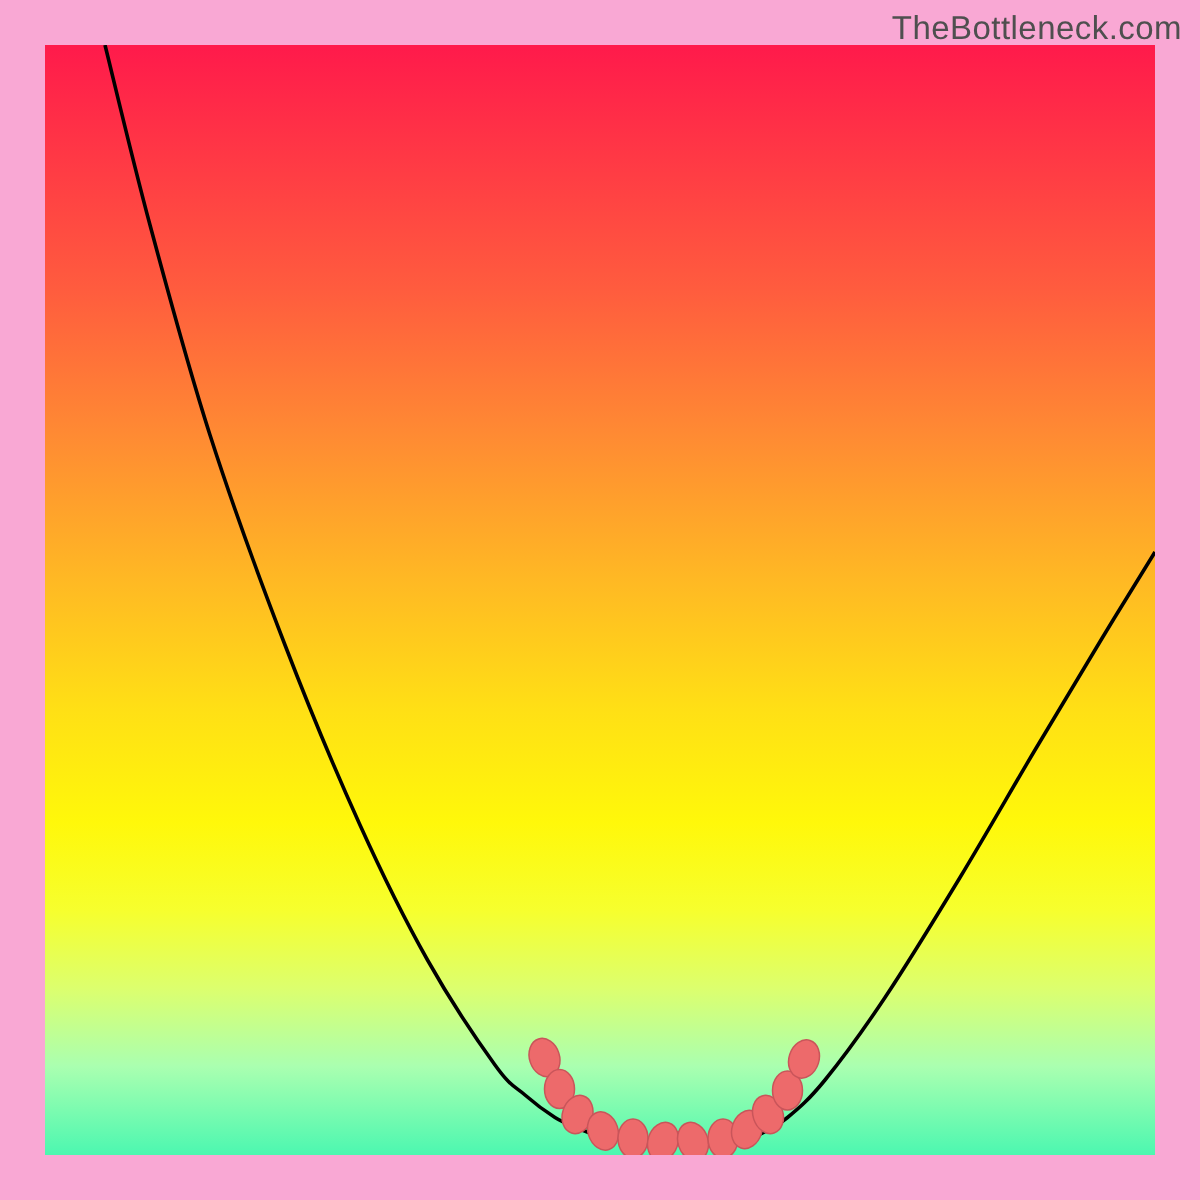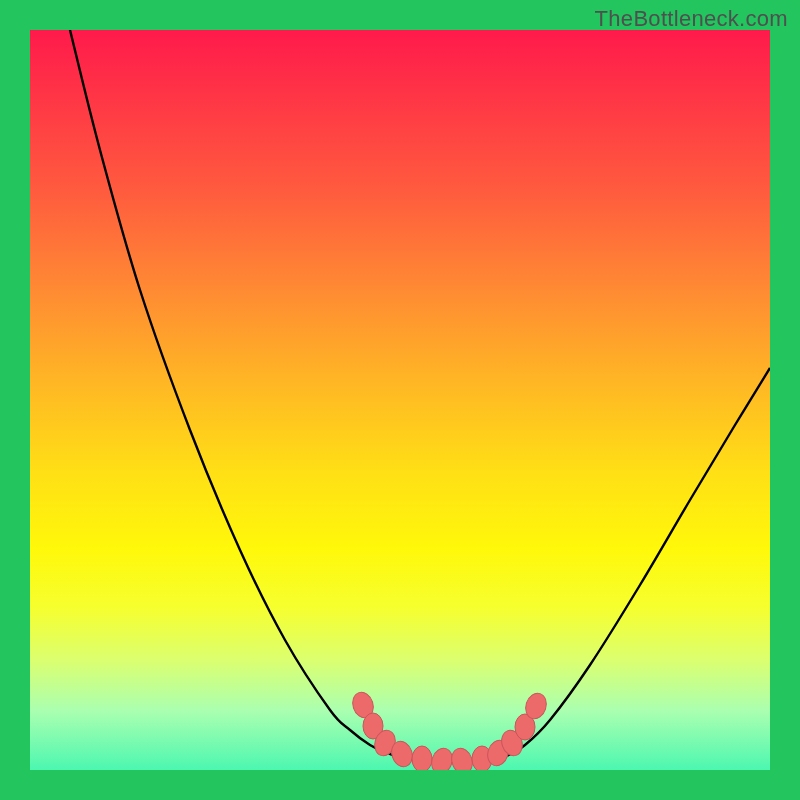--- a/index.html
+++ b/index.html
@@ -7,21 +7,21 @@
     padding: 0;
     width: 800px;
     height: 800px;
     overflow: hidden;
     background: #000;
     font-family: Arial, Helvetica, sans-serif;
   }
   .frame {
     position: absolute;
     inset: 0;
-    background: #22c55e;
+    background: #f9a8d4;
   }
   .plot {
     position: absolute;
     left: 30px;
     top: 30px;
     width: 740px;
     height: 740px;
     overflow: hidden;
   }
   .gradient {

